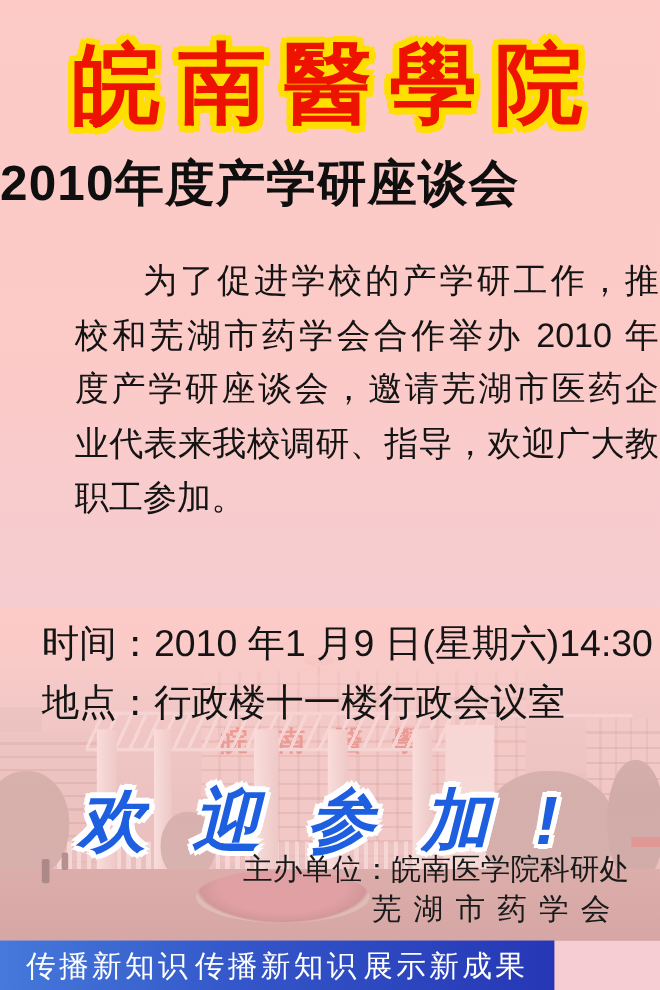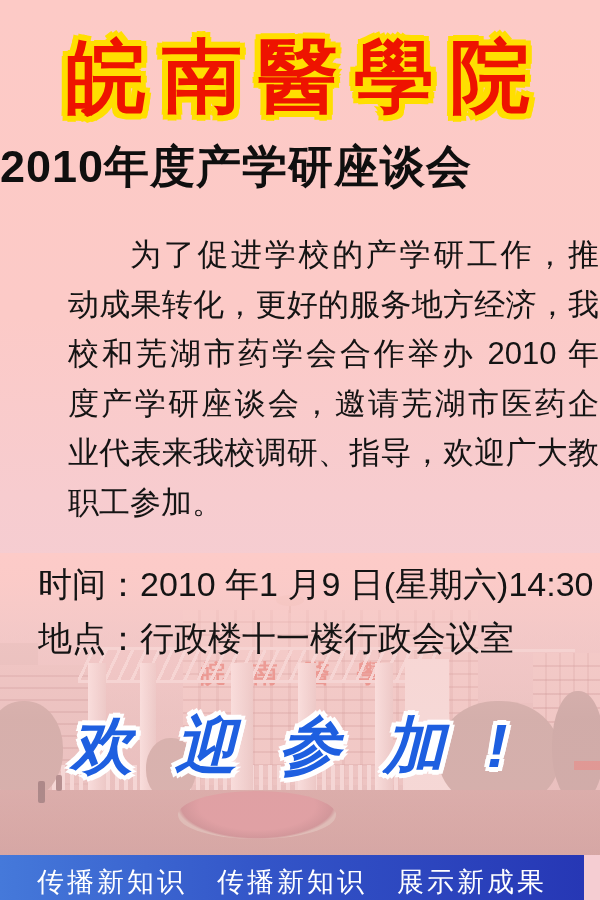--- a/index.html
+++ b/index.html
@@ -83,23 +83,23 @@
   .welcome{position:absolute;left:0;top:670px;width:600px;text-align:center;
     font-size:62px;font-weight:bold;font-style:italic;letter-spacing:42px;padding-left:20px;
     box-sizing:border-box;color:#1e5fe0;white-space:nowrap;
     text-shadow:
       -4px -4px 0 #ffffff, 4px -4px 0 #ffffff, -4px 4px 0 #ffffff, 4px 4px 0 #ffffff,
       -5px 0 0 #ffffff, 5px 0 0 #ffffff, 0 -5px 0 #ffffff, 0 5px 0 #ffffff; margin-top: 34px;}
   .organizers{position:absolute;right:28px;top:772px;text-align:right;color:#1a1a1a;}
   .org-line1{font-size:27px;font-weight:500;line-height:36px;white-space:nowrap;}
   .org-line2{font-size:27px;font-weight:500;line-height:36px;letter-spacing:11px;
     padding-right:6px;white-space:nowrap;}
-  .footer-bar{position:absolute;left:0;bottom:0;width:584px;height:45px;
+  .footer-bar{position:absolute;left:0;bottom:0;width:504px;height:45px;
     background:linear-gradient(90deg,#4579da 0%,#3355c8 45%,#2637b5 100%);
-    display:flex;align-items:flex-end;justify-content:space-around;padding:0 22px;box-sizing:border-box;}
+    display:flex;align-items:center;justify-content:space-around;padding:0 22px;box-sizing:border-box;}
   .slogan{color:#ffffff;font-size:27px;font-weight:500;letter-spacing:3px;white-space:nowrap;}
 </style>
 </head>
 <body>
 
 <div class="poster">
 
   <div class="photo">
     <div class="bld-left2"></div>
     <div class="bld-left"></div>
@@ -131,32 +131,35 @@
     <div class="person ps1"></div>
     <div class="person ps2"></div>
     <div class="wash"></div>
   </div>
 
   <div class="school-title">皖南醫學院</div>
   <div class="event-title">2010年度产学研座谈会</div>
 
   <div class="body-text">
     <div class="body-line first">为了促进学校的产学研工作，推</div>
-    <div class="body-line">动成果转化，更好的服务地方经济，我</div>
     <div class="body-line">校和芜湖市药学会合作举办 2010 年</div>
     <div class="body-line">度产学研座谈会，邀请芜湖市医药企</div>
     <div class="body-line">业代表来我校调研、指导，欢迎广大教</div>
     <div class="body-line last">职工参加。</div>
   </div>
 
   <div class="detail-line time-line">时间：2010 年1 月9 日(星期六)14:30</div>
   <div class="detail-line loc-line">地点：行政楼十一楼行政会议室</div>
 
   <div class="welcome">欢迎参加!</div>
 
+  <div class="organizers">
+    <div class="org-line1">主办单位：皖南医学院科研处</div>
+    <div class="org-line2">芜湖市药学会</div>
+  </div>
 
   <div class="footer-bar">
     <span class="slogan">传播新知识</span>
     <span class="slogan">传播新知识</span>
     <span class="slogan">展示新成果</span>
   </div>
 
 </div>
 
 </body></html>

